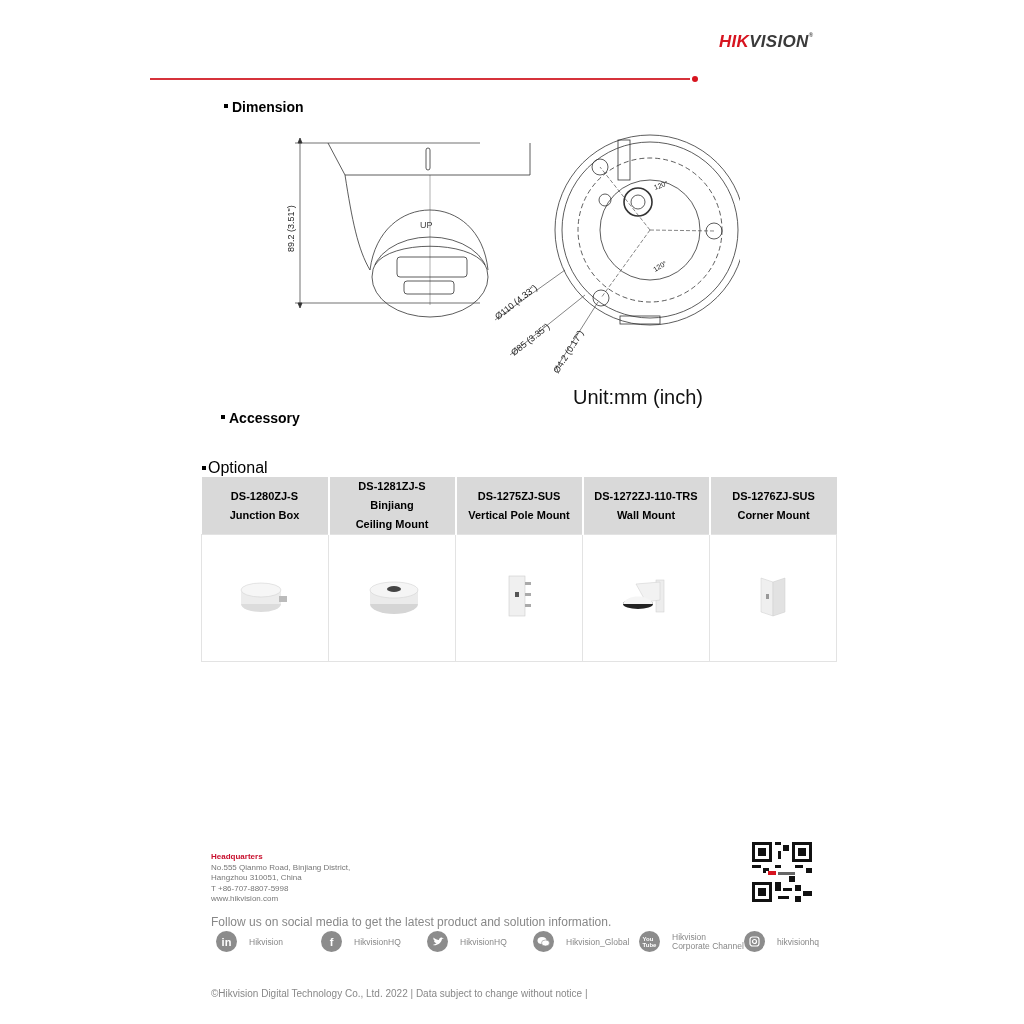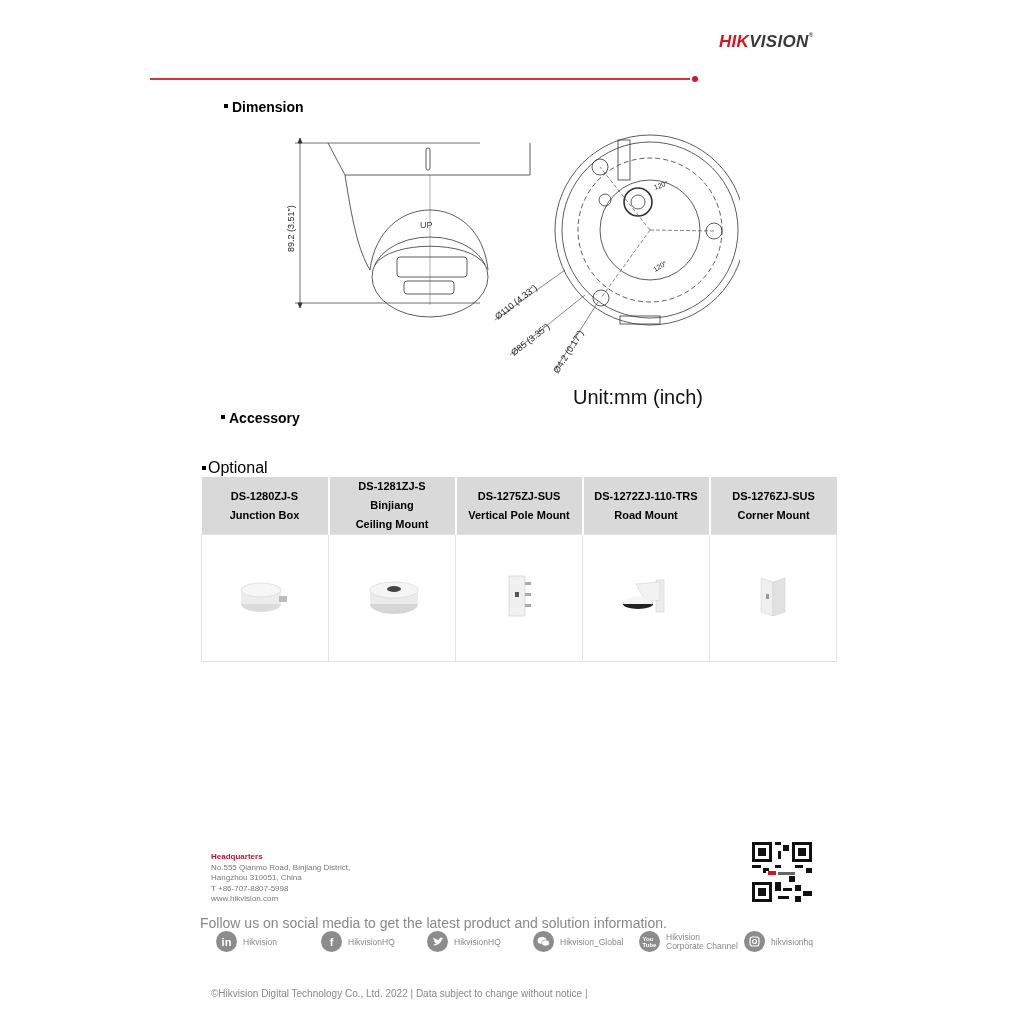--- a/index.html
+++ b/index.html
@@ -15,22 +15,22 @@
   .sub-title { position:absolute; font-weight:normal; font-size:16px; }
   .drawing { position:absolute; left:280px; top:130px; width:460px; height:250px; }
   .unit { position:absolute; left:573px; top:386px; font-size:20px; color:#111; }
   table.acc { position:absolute; left:201px; top:477px; width:636px; border-collapse:collapse; table-layout:fixed; }
   table.acc th { background:#d9d9d9; font-size:11px; font-weight:bold; height:57px; line-height:19px; padding:0 4px; border-right:2px solid #fff; text-align:center; }
   table.acc th:last-child { border-right:none; }
   table.acc td { height:124px; border:1px solid #e3e3e3; text-align:center; vertical-align:middle; }
   .footer-hq { position:absolute; left:211px; top:852px; font-size:8px; line-height:10.5px; color:#777; }
   .footer-hq .hq-title { color:#c8102e; font-weight:bold; }
   .qr { position:absolute; left:752px; top:842px; width:60px; height:60px; }
-  .follow { position:absolute; left:200px; top:915px; font-size:14px; color:#888; }
-  .social { position:absolute; top:931px; display:flex; align-items:center; gap:6px; font-size:8.5px; color:#888; }
+  .follow { position:absolute; left:211px; top:915px; font-size:12px; color:#888; }
+  .social { position:absolute; top:931px; display:flex; align-items:center; gap:12px; font-size:8.5px; color:#888; }
   .social .ic { width:21px; height:21px; border-radius:50%; background:#8c8c8c; color:#fff; display:flex; align-items:center; justify-content:center; font-weight:bold; font-size:11px; }
   .social .lbl2 { line-height:9px; }
   .copyright { position:absolute; left:211px; top:988px; font-size:10px; color:#888; }
 </style>
 </head>
 <body>
 
 <div class="logo">
   <span class="hik">HIK</span><span class="vis">VISION</span><span class="reg">®</span>
 </div>
@@ -104,21 +104,21 @@
     <th>
           <div>DS-1281ZJ-S</div>
           <div style="padding:0 18px;">Binjiang Ceiling Mount</div>
         </th>
     <th>
           <div>DS-1275ZJ-SUS</div>
           <div>Vertical Pole Mount</div>
         </th>
     <th>
           <div>DS-1272ZJ-110-TRS</div>
-          <div>Road Mount</div>
+          <div>Wall Mount</div>
         </th>
     <th>
           <div>DS-1276ZJ-SUS</div>
           <div>Corner Mount</div>
         </th>
   </tr>
   <tr>
     <td>
       <svg width="60" height="40" viewBox="0 0 60 40">
         <ellipse cx="26" cy="28" rx="20" ry="8" fill="#dcdcdc"></ellipse>

